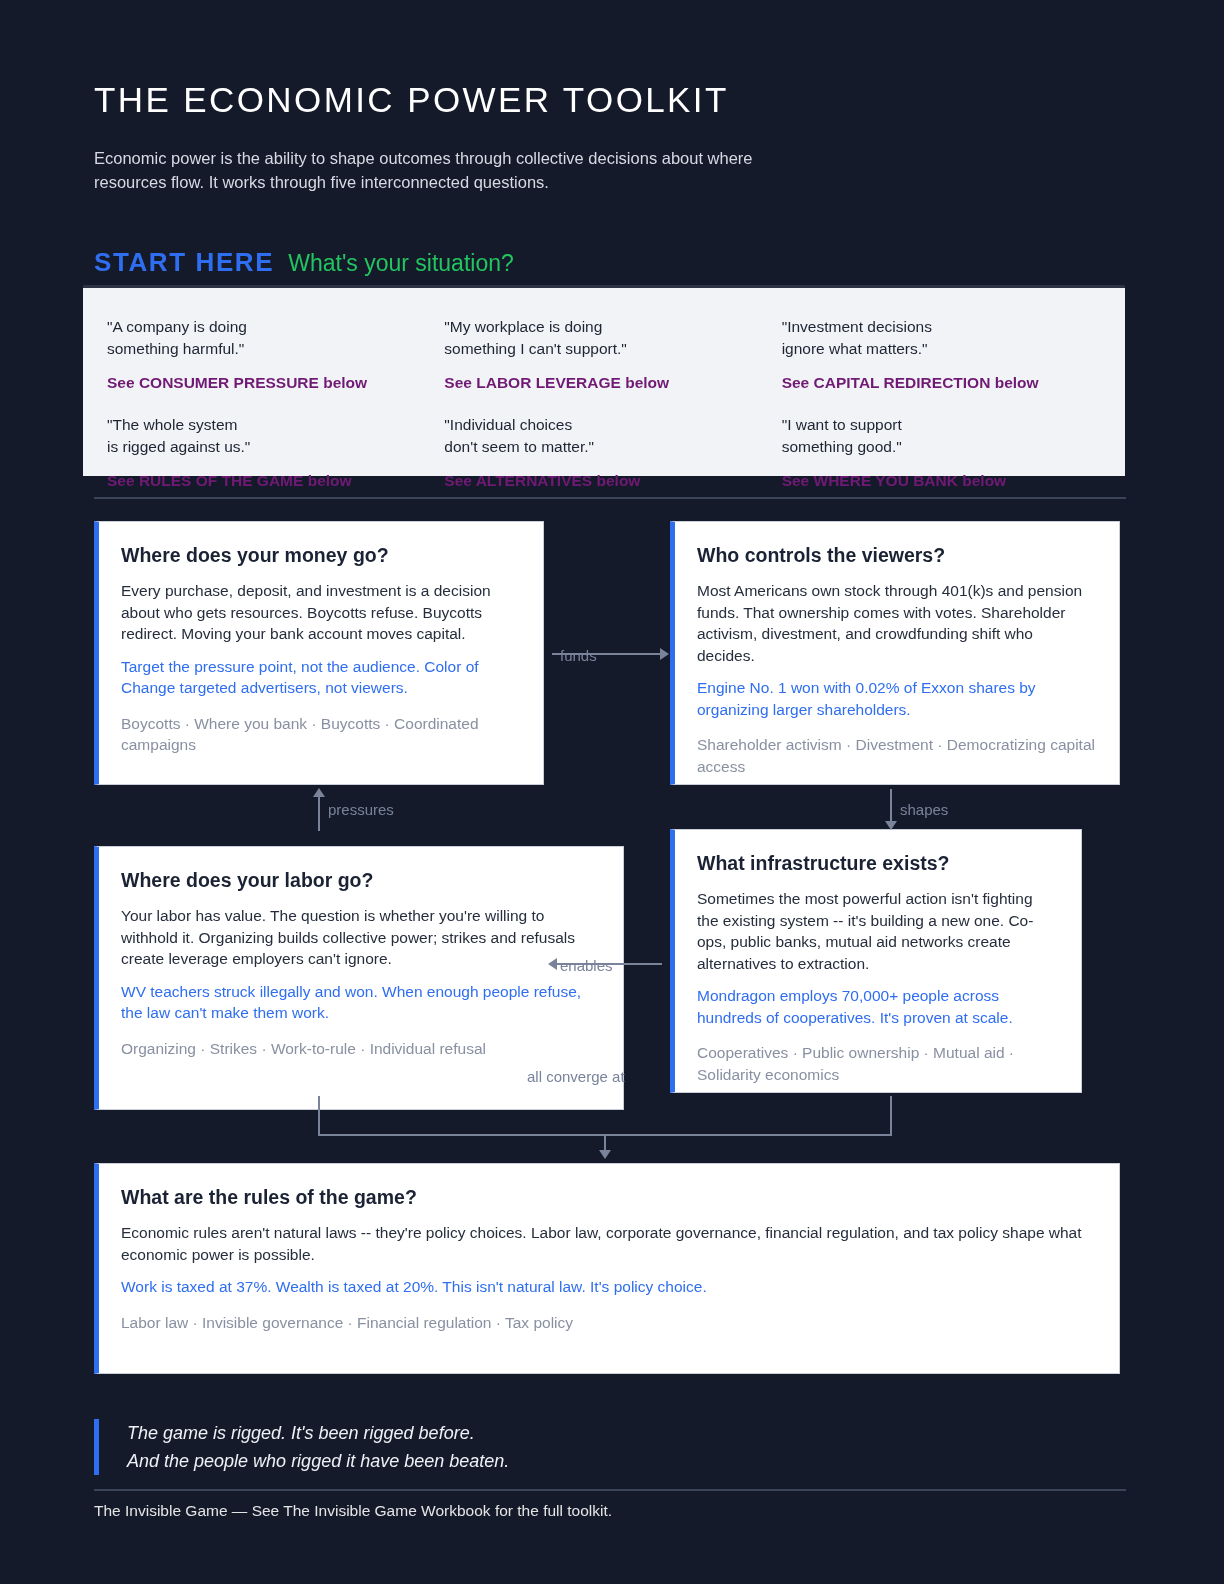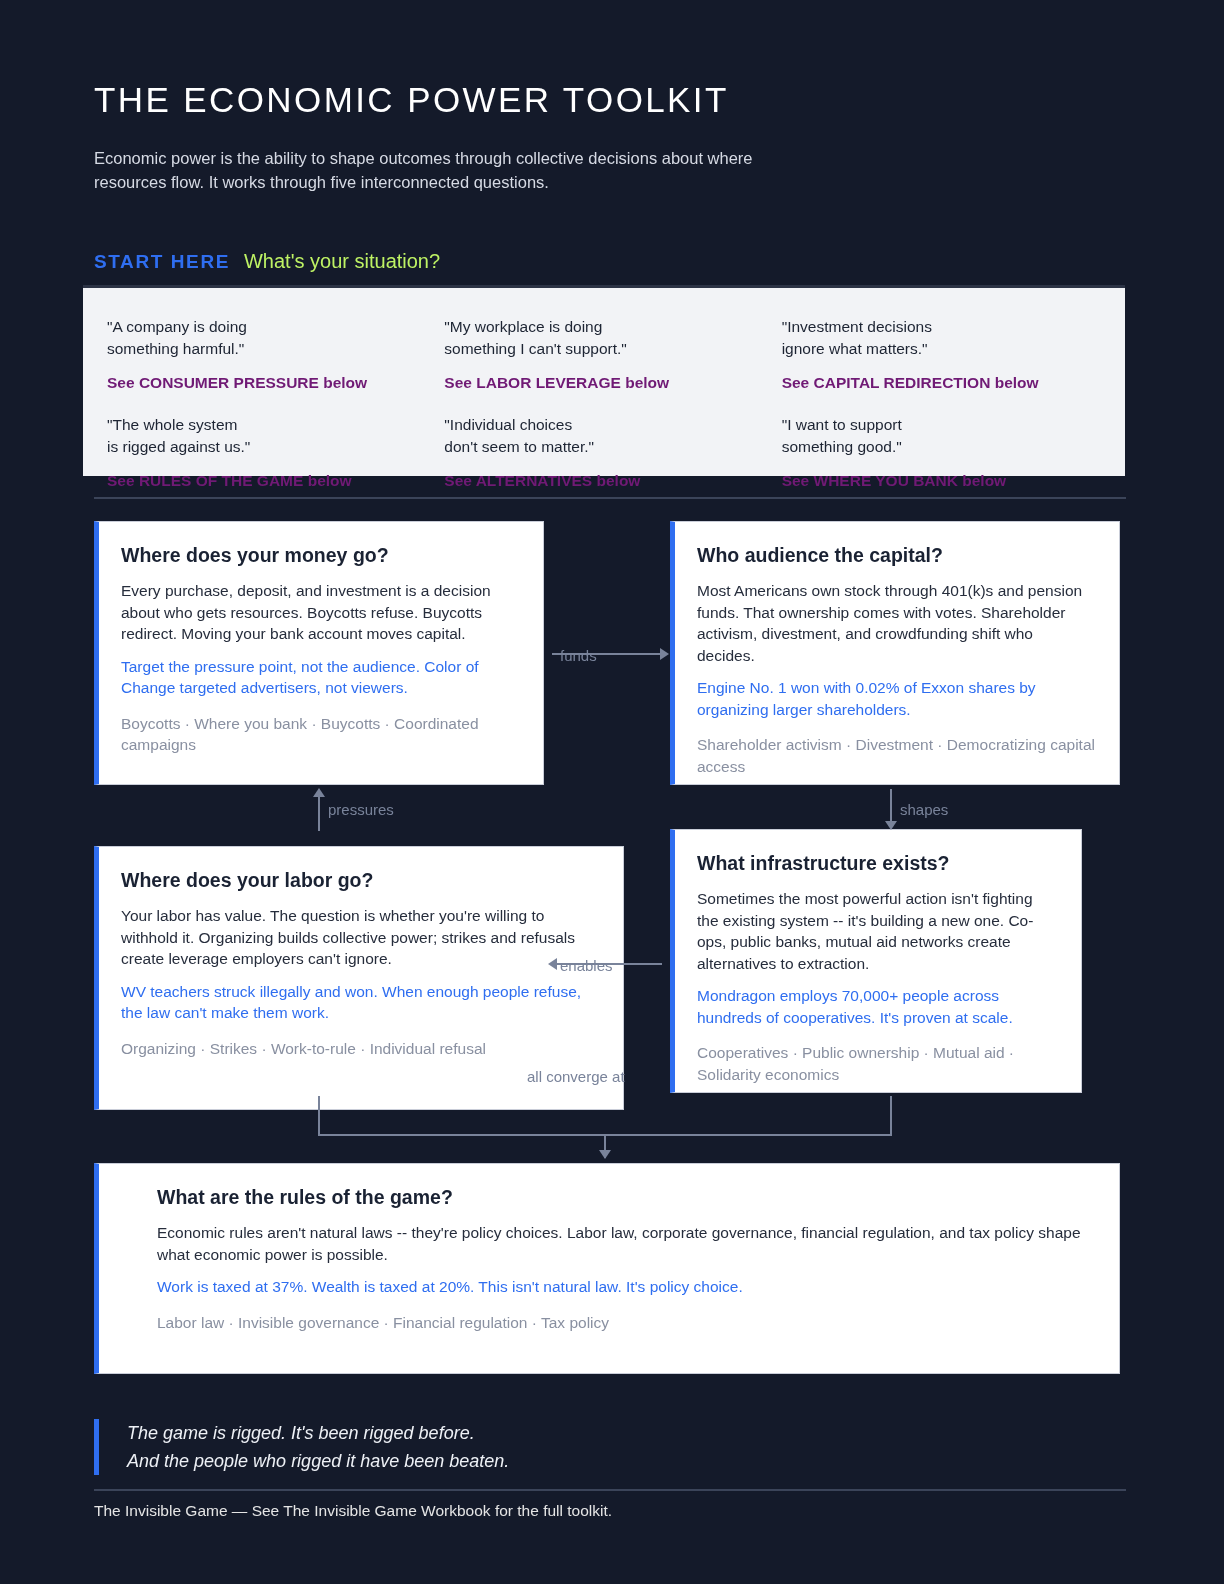--- a/index.html
+++ b/index.html
@@ -42,28 +42,28 @@
 
   .starthere-row {
     position: absolute;
     left: 94px;
     top: 238px;
     display: flex;
     align-items: baseline;
     gap: 14px;
   }
   .starthere-label {
-    font-size: 19px;
+    font-size: 26px;
     font-weight: bold;
     color: #2f6ef0;
     letter-spacing: 1.6px;
   }
   .starthere-q {
-    font-size: 20px;
-    color: #bef264;
+    font-size: 23px;
+    color: #22c55e;
     margin-top: 12px;
   }
 
   
   .situation-panel {
     position: absolute;
     left: 83px;
     top: 285px;
     width: 1042px;
     height: 191px;
@@ -141,21 +141,21 @@
     margin-top: 14px;
     font-size: 15.5px;
     line-height: 21.5px;
     color: #8990a1;
   }
 
   #card-money      { left: 94px;  top: 521px;  width: 450px;  height: 264px; }
   #card-capital    { left: 670px; top: 521px;  width: 450px;  height: 264px; }
   #card-labor      { left: 94px;  top: 846px;  width: 530px;  height: 264px; }
   #card-infra      { left: 670px; top: 829px;  width: 412px;  height: 264px; }
-  #card-rules      { left: 94px;  top: 1163px; width: 1026px; height: 211px; padding-left: 36px; }
+  #card-rules      { left: 94px;  top: 1163px; width: 1026px; height: 211px; }
 
   #card-labor .card-insight { overflow: visible; }
 
   
   .conn-label {
     position: absolute;
     font-size: 15px;
     color: #79839a;
     white-space: nowrap;
   }
@@ -300,21 +300,21 @@
     <div class="card-inner">
       <div class="card-h">Where does your money go?</div>
       <div class="card-body">Every purchase, deposit, and investment is a decision about who gets resources. Boycotts refuse. Buycotts redirect. Moving your bank account moves capital.</div>
       <div class="card-insight wrap2">Target the pressure point, not the audience. Color of Change targeted advertisers, not viewers.</div>
       <div class="card-tags">Boycotts · Where you bank · Buycotts · Coordinated campaigns</div>
     </div>
   </div>
 
   <div class="card" id="card-capital">
     <div class="card-inner">
-      <div class="card-h">Who audience the capital?</div>
+      <div class="card-h">Who controls the viewers?</div>
       <div class="card-body">Most Americans own stock through 401(k)s and pension funds. That ownership comes with votes. Shareholder activism, divestment, and crowdfunding shift who decides.</div>
       <div class="card-insight wrap2">Engine No. 1 won with 0.02% of Exxon shares by organizing larger shareholders.</div>
       <div class="card-tags">Shareholder activism · Divestment · Democratizing capital access</div>
     </div>
   </div>
 
   <div class="card" id="card-labor">
     <div class="card-inner">
       <div class="card-h">Where does your labor go?</div>
       <div class="card-body">Your labor has value. The question is whether you're willing to withhold it. Organizing builds collective power; strikes and refusals create leverage employers can't ignore.</div>

